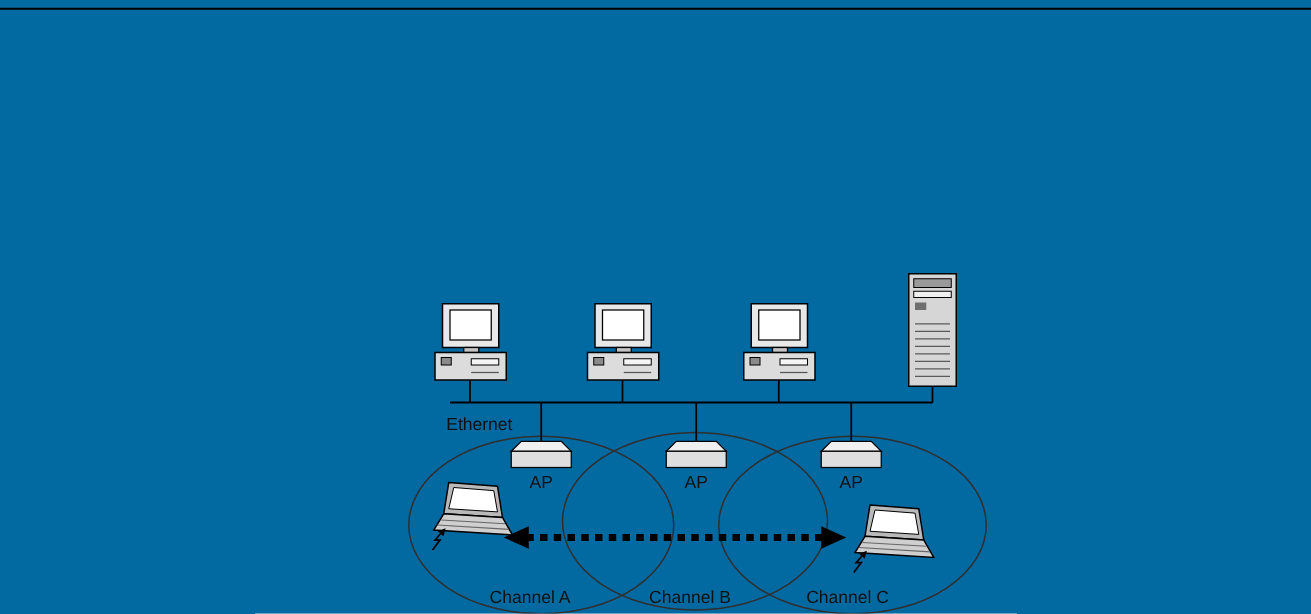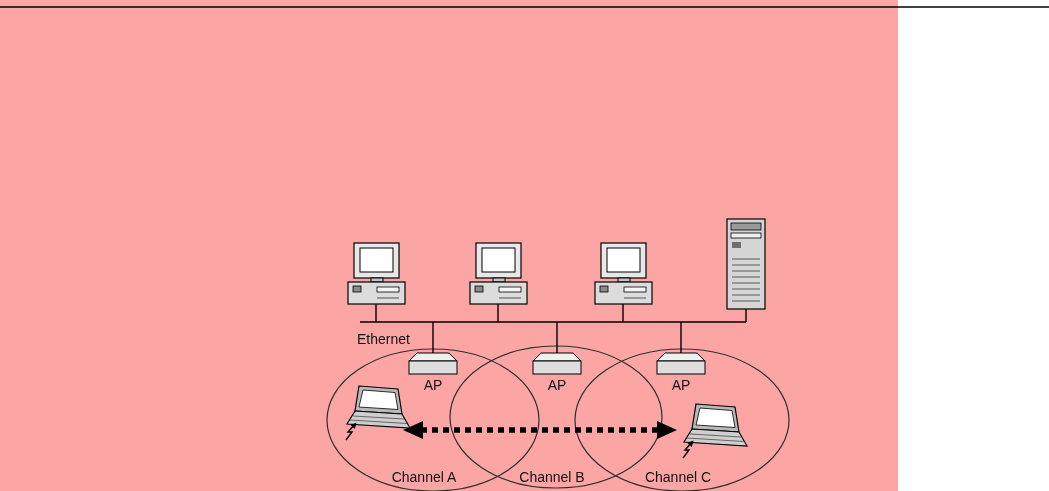--- a/index.html
+++ b/index.html
@@ -6,23 +6,23 @@
     margin: 0;
     padding: 0;
     background: #ffffff;
     width: 1049px;
     height: 491px;
     font-family: "Liberation Sans", sans-serif;
     overflow: hidden;
   }
   .canvas {
     position: relative;
-    width: 898px;
+    width: 1049px;
     height: 491px;
-    background: #fca5a5;
+    background: #0369a1;
   }
   svg {
     position: absolute;
     left: 0;
     top: 0;
   }
   text {
     font-family: "Liberation Sans", sans-serif;
     fill: #111111;
     font-size: 14px;

